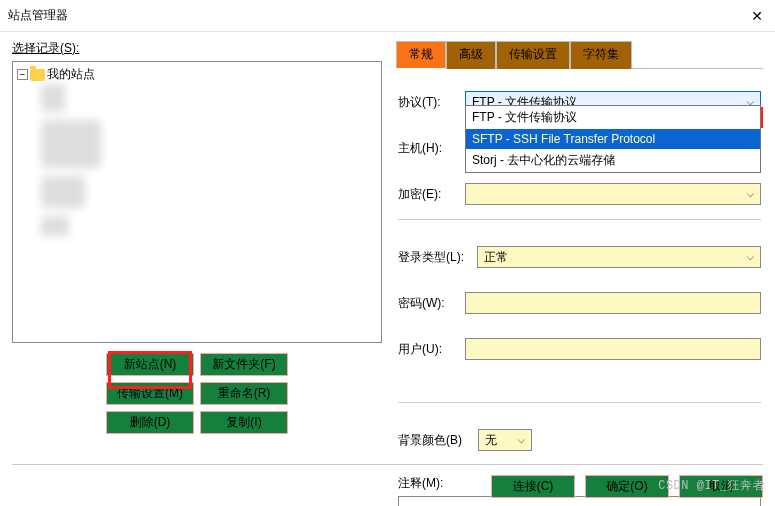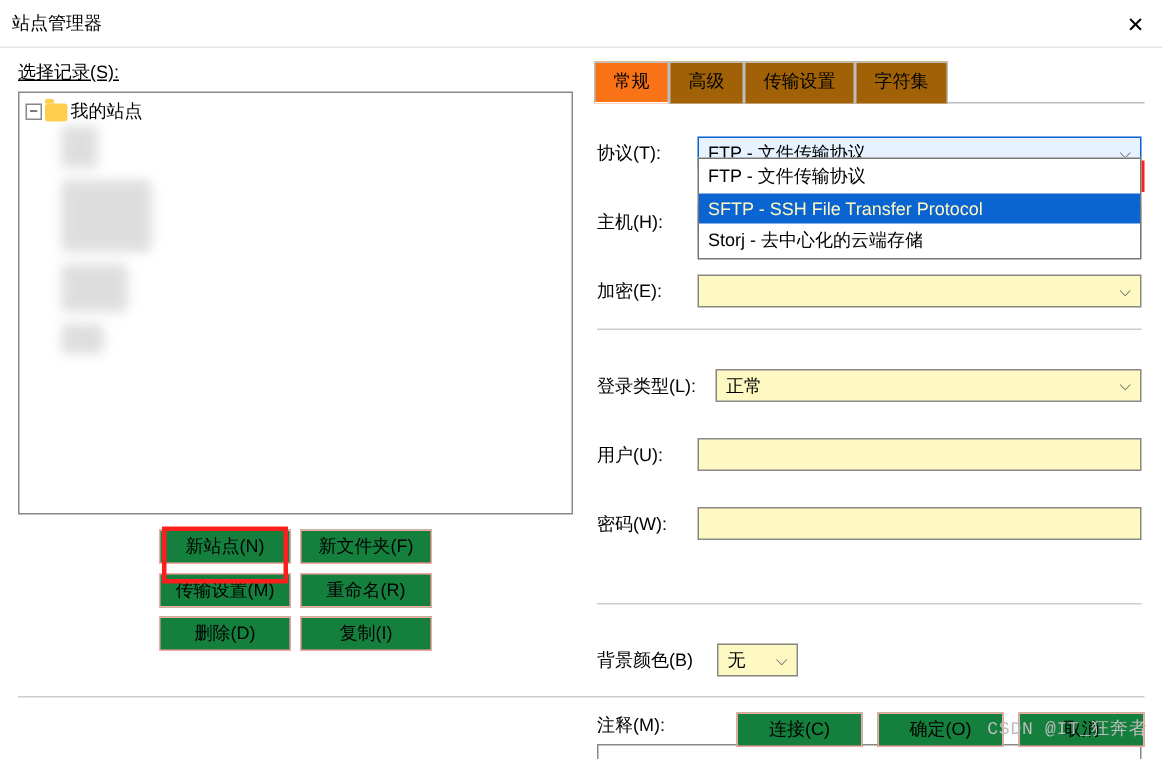--- a/index.html
+++ b/index.html
@@ -123,26 +123,26 @@
 
       <div class="row">
         <span class="lbl" style="width:75px">登录类型(L):</span>
         <div class="sel">
           <span>正常</span>
           <span class="arrow">⌵</span>
         </div>
       </div>
 
       <div class="row">
-        <span class="lbl">用户(U):</span>
+        <span class="lbl">密码(W):</span>
         <div class="inp"></div>
       </div>
 
       <div class="row">
-        <span class="lbl">密码(W):</span>
+        <span class="lbl">用户(U):</span>
         <div class="inp"></div>
       </div>
 
       <div class="sep" style="margin-top:30px"></div>
 
       <div class="row">
         <span style="width:76px">背景颜色(B)</span>
         <div class="sel bgcolor-sel" style="flex:none">
           <span>无</span>
           <span class="arrow">⌵</span>

